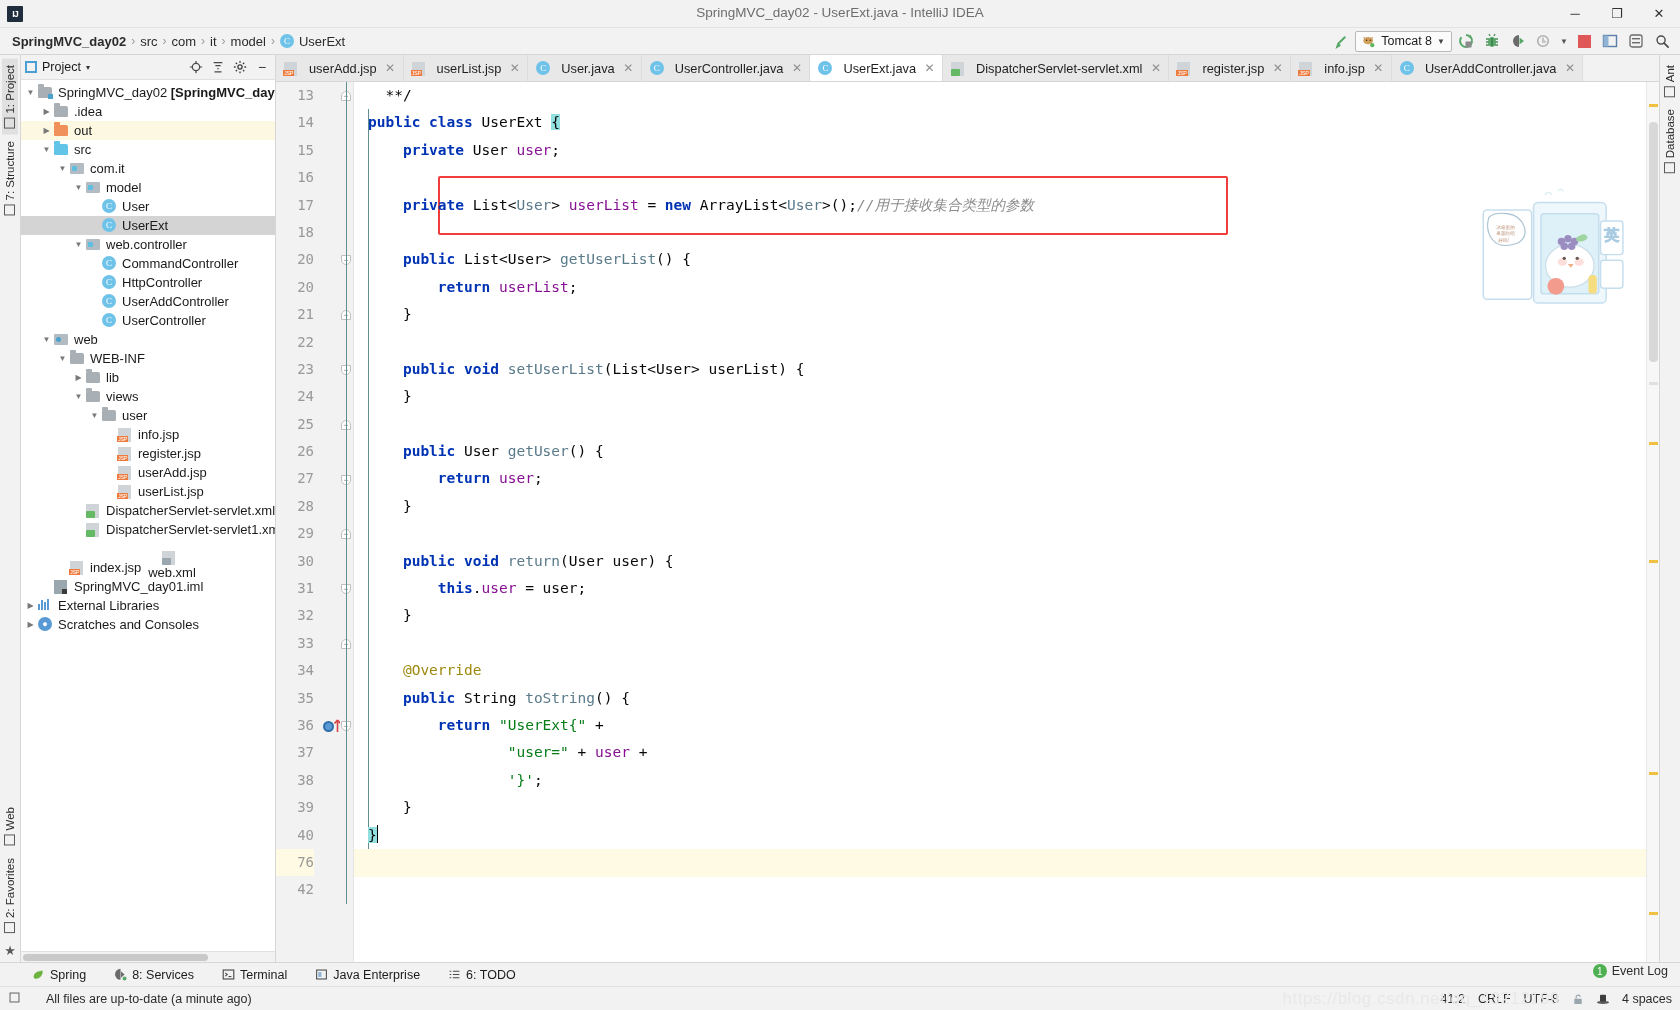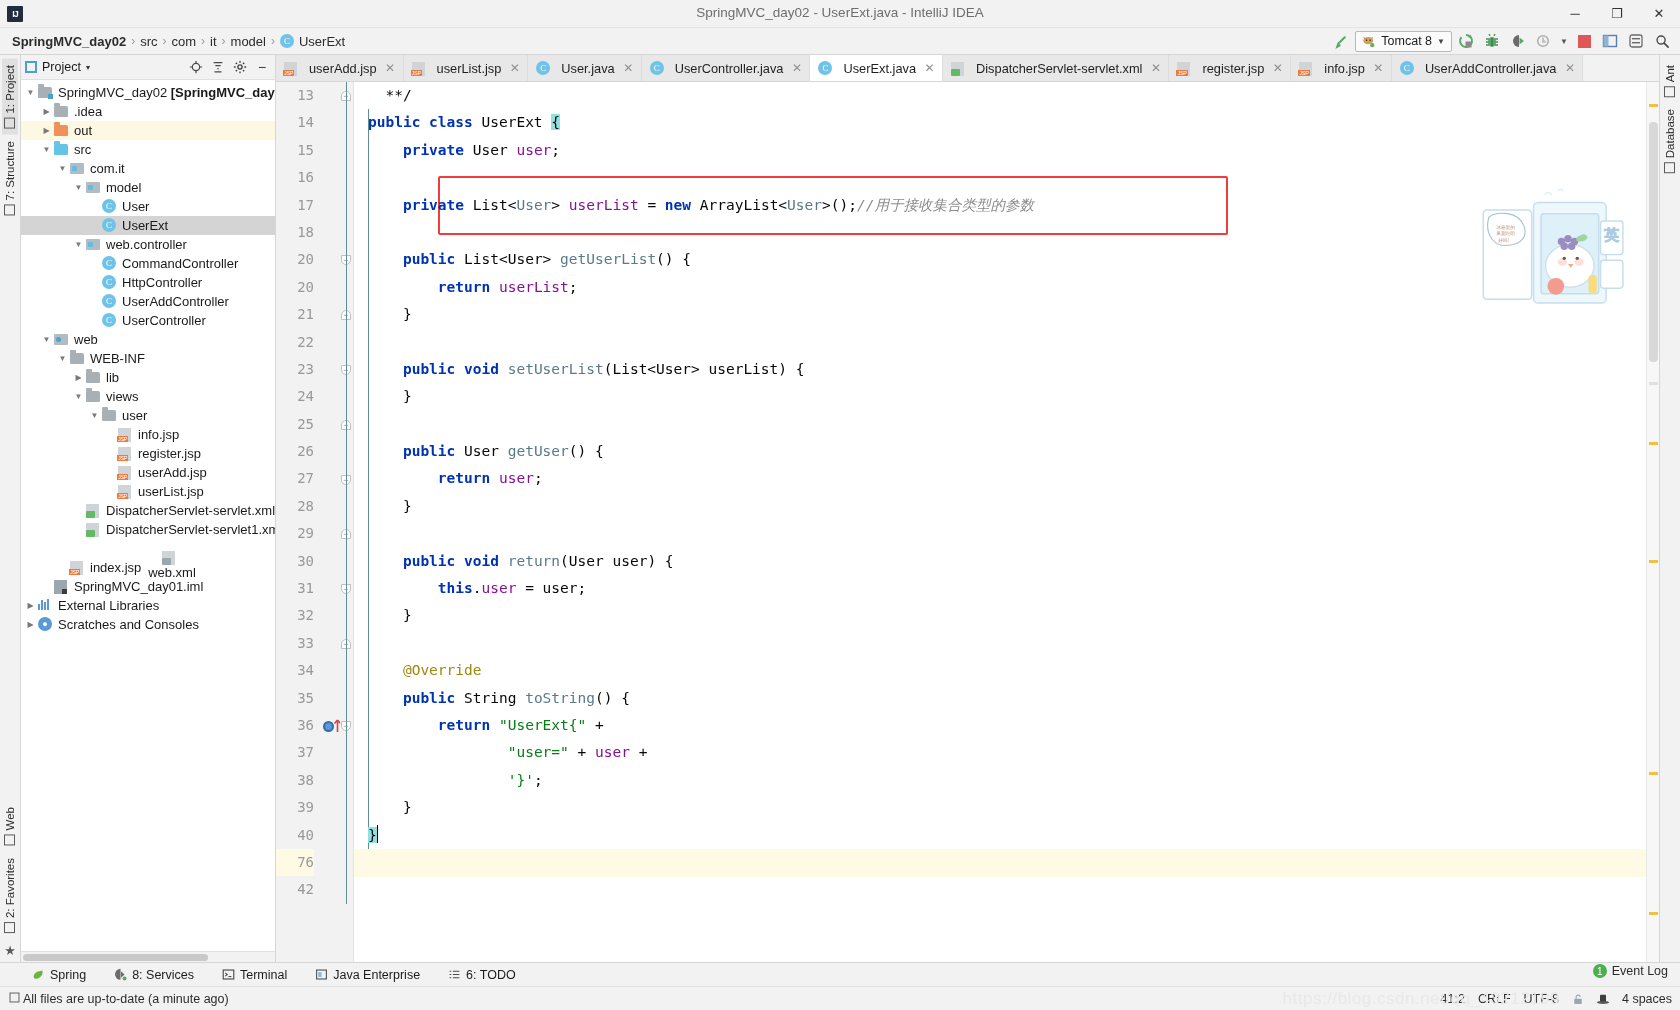--- a/index.html
+++ b/index.html
@@ -156,21 +156,21 @@
   
   .toolwin-bar {
     height:24px;min-height:24px;background:#f2f2f2;border-top:1px solid #d6d6d6;
     display:flex;align-items:center;padding-left:28px;gap:20px;font-size:12.5px;color:#1c1c1c;
   }
   .twitem{display:flex;align-items:center;gap:5px;padding:2px 4px;}
   .statusbar{
     height:24px;min-height:24px;background:#f2f2f2;border-top:1px solid #e0e0e0;
     display:flex;align-items:center;padding:0 8px;font-size:12.5px;color:#2b2b2b;position:relative;
   }
-  .status-left{display:flex;align-items:center;gap:2px;}
+  .status-left{display:flex;align-items:center;gap:25px;}
   .status-right{margin-left:auto;display:flex;align-items:center;gap:13px;}
   .eventlog{position:absolute;right:12px;top:-23px;display:flex;align-items:center;gap:5px;font-size:12.5px;}
   .badge-1{width:14px;height:14px;border-radius:50%;background:#4caf50;color:#fff;font-size:10px;display:flex;align-items:center;justify-content:center;}
   .wmk-url{position:absolute;right:120px;top:2px;font-size:17px;color:#e8e8e8;letter-spacing:0.5px;pointer-events:none;font-family:"Liberation Sans",sans-serif;}
   .lock-ico{width:11px;height:12px;position:relative;}
   .hat-ico{width:13px;height:11px;position:relative;}
 </style>
 </head>
 <body>
 

